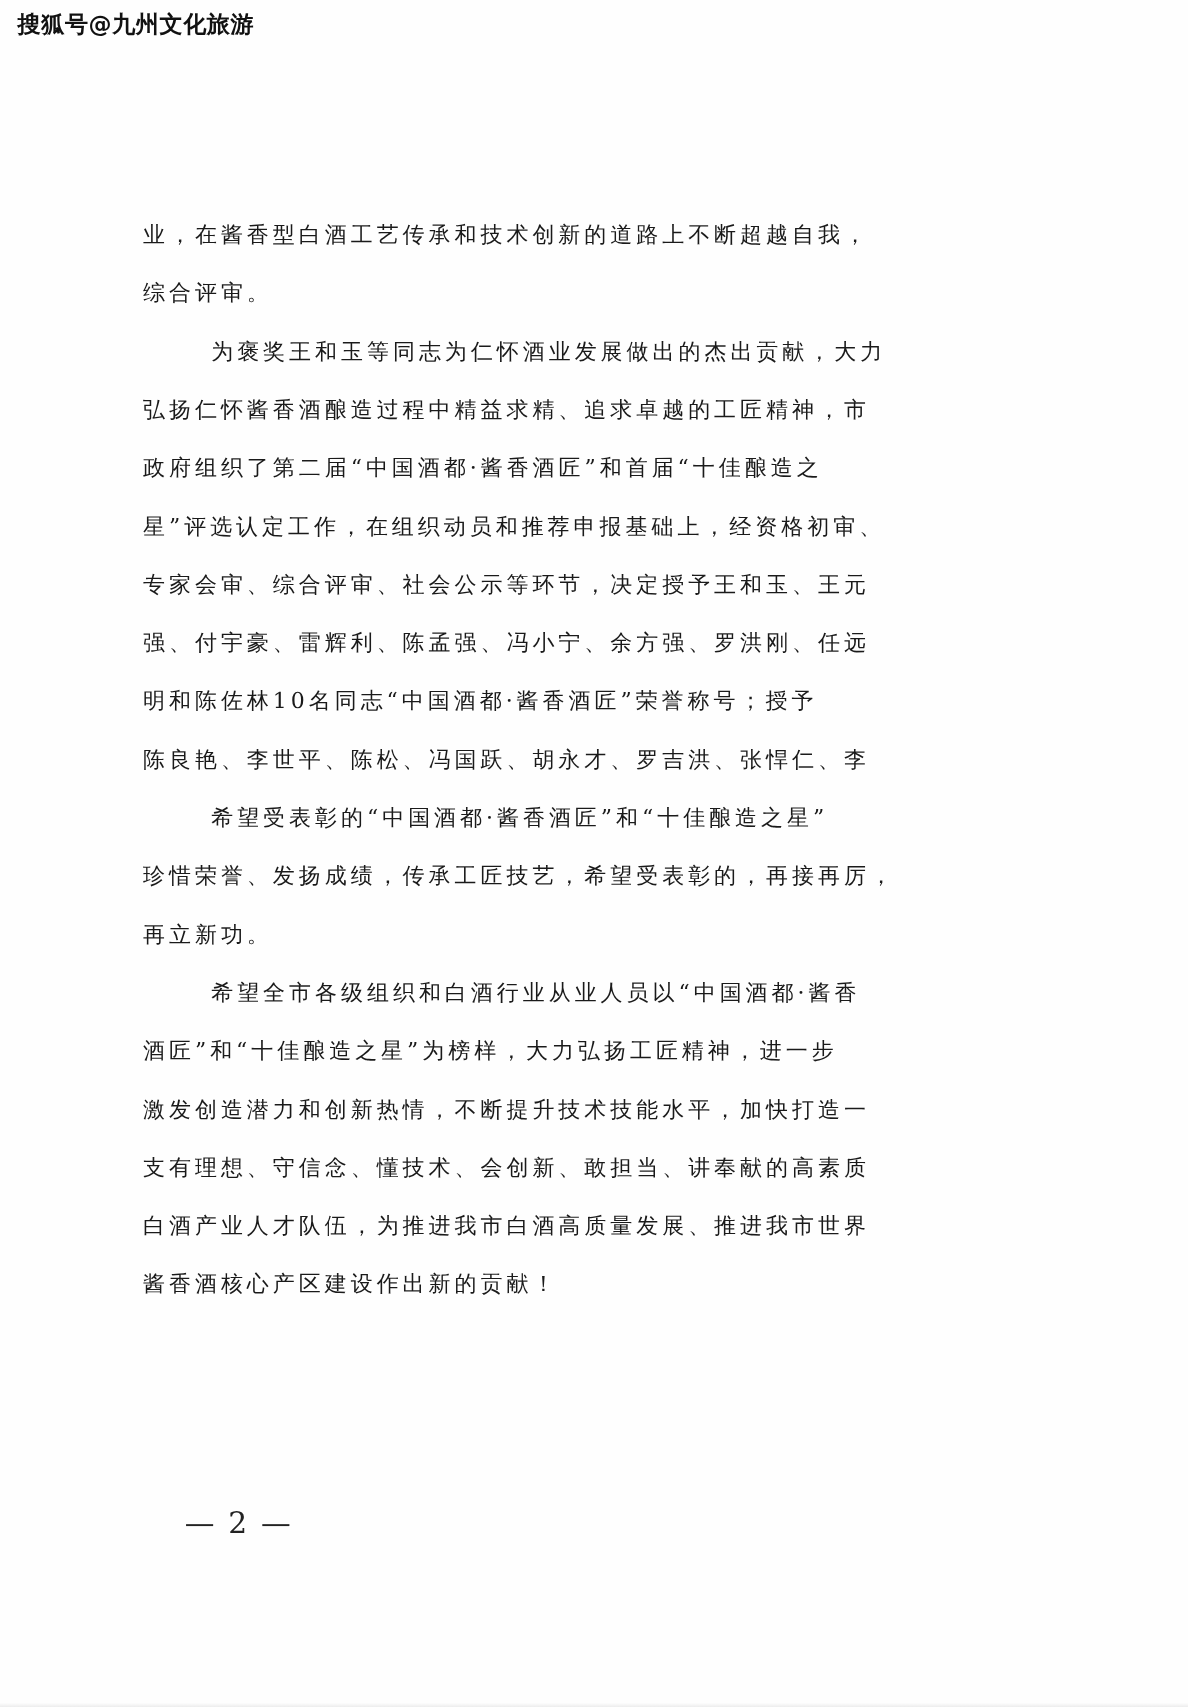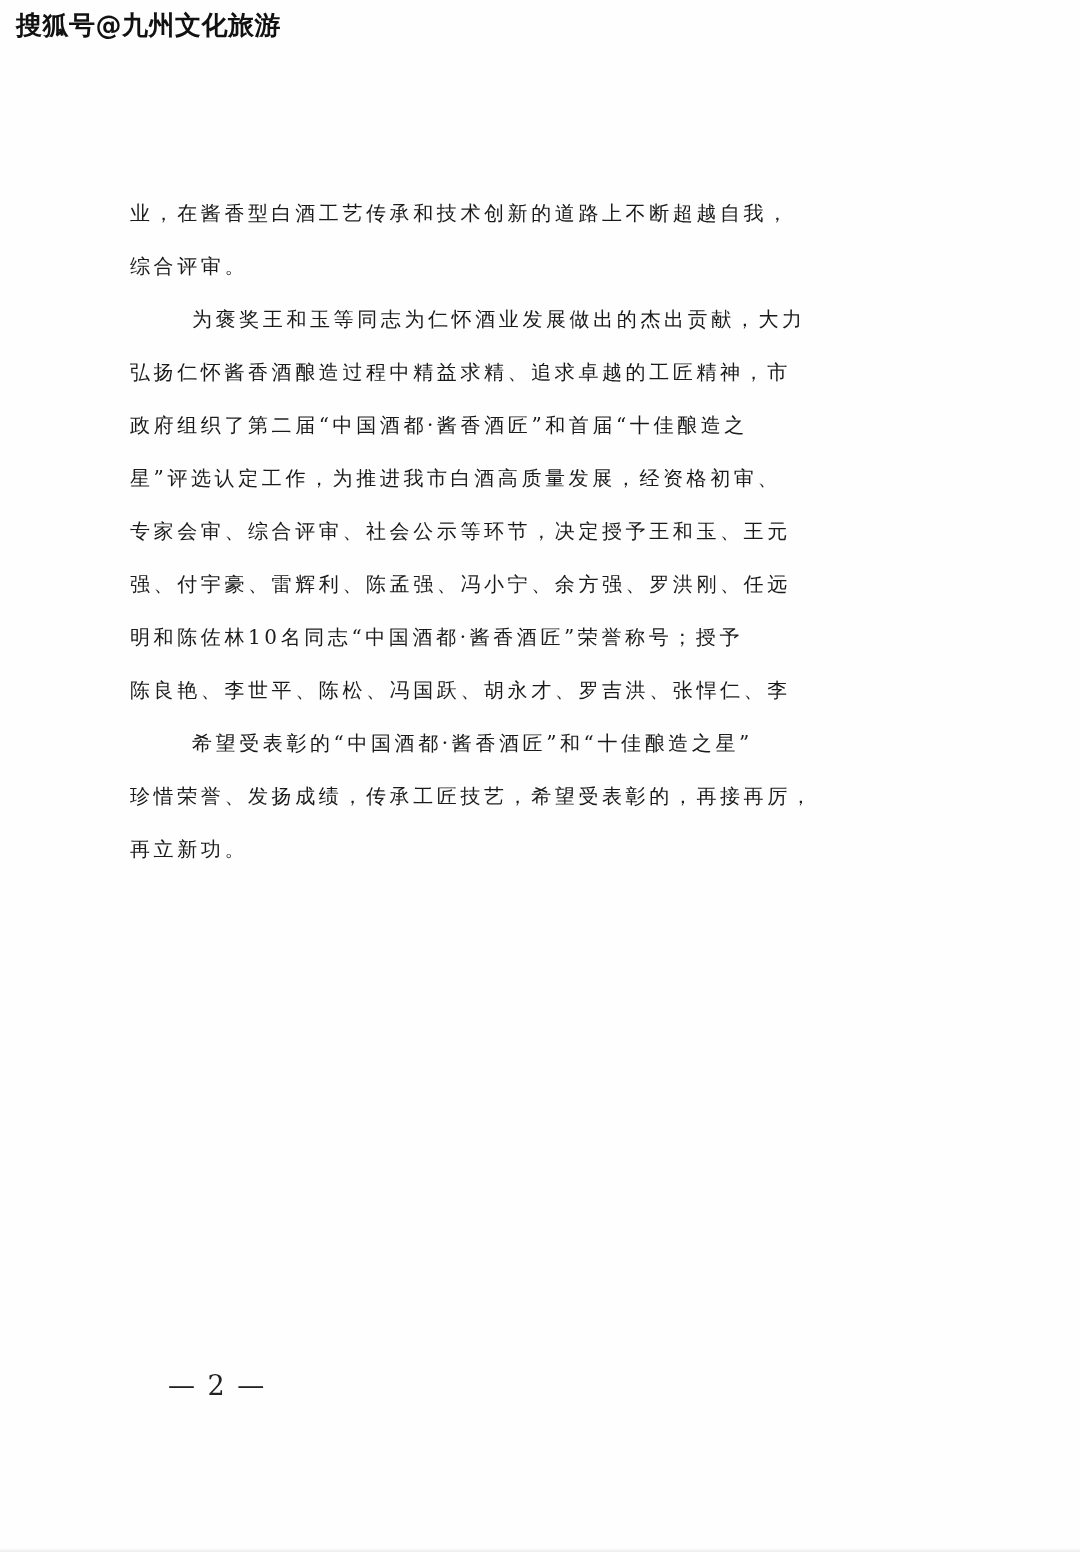--- a/index.html
+++ b/index.html
@@ -13,21 +13,21 @@
       position: relative;
       overflow: hidden;
       font-family: "DejaVu Serif", "Liberation Serif", serif;
       color: #1a1a1a;
     }
     .watermark {
       position: absolute;
       left: 16px;
       top: 8px;
       font-family: "DejaVu Sans", "Liberation Sans", sans-serif;
-      font-size: 26px;
+      font-size: 21px;
       font-weight: bold;
       color: #111;
       letter-spacing: 0.5px;
       text-shadow: 1px 1px 0 #fff, -1px -1px 0 #fff, 1px -1px 0 #fff, -1px 1px 0 #fff;
     }
     .page {
       position: absolute;
       left: 0;
       top: 0;
       width: 1080px;
@@ -75,30 +75,38 @@
 
     <p class="para">
       <span class="line">业，在酱香型白酒工艺传承和技术创新的道路上不断超越自我，</span>
       <span class="line">综合评审。</span>
     </p>
 
     <p class="para">
       <span class="line" style="padding-left:62px">为褒奖王和玉等同志为仁怀酒业发展做出的杰出贡献，大力</span>
       <span class="line">弘扬仁怀酱香酒酿造过程中精益求精、追求卓越的工匠精神，市</span>
       <span class="line">政府组织了第二届“中国酒都·酱香酒匠”和首届“十佳酿造之</span>
-      <span class="line">星”评选认定工作，为推进我市白酒高质量发展，经资格初审、</span>
+      <span class="line">星”评选认定工作，在组织动员和推荐申报基础上，经资格初审、</span>
       <span class="line">专家会审、综合评审、社会公示等环节，决定授予王和玉、王元</span>
       <span class="line">强、付宇豪、雷辉利、陈孟强、冯小宁、余方强、罗洪刚、任远</span>
       <span class="line">明和陈佐林10名同志“中国酒都·酱香酒匠”荣誉称号；授予</span>
       <span class="line">陈良艳、李世平、陈松、冯国跃、胡永才、罗吉洪、张悍仁、李</span>
     </p>
 
     <p class="para">
       <span class="line" style="padding-left:62px">希望受表彰的“中国酒都·酱香酒匠”和“十佳酿造之星”</span>
       <span class="line">珍惜荣誉、发扬成绩，传承工匠技艺，希望受表彰的，再接再厉，</span>
       <span class="line">再立新功。</span>
     </p>
 
+    <p class="para">
+      <span class="line" style="padding-left:62px">希望全市各级组织和白酒行业从业人员以“中国酒都·酱香</span>
+      <span class="line">酒匠”和“十佳酿造之星”为榜样，大力弘扬工匠精神，进一步</span>
+      <span class="line">激发创造潜力和创新热情，不断提升技术技能水平，加快打造一</span>
+      <span class="line">支有理想、守信念、懂技术、会创新、敢担当、讲奉献的高素质</span>
+      <span class="line">白酒产业人才队伍，为推进我市白酒高质量发展、推进我市世界</span>
+      <span class="line">酱香酒核心产区建设作出新的贡献！</span>
+    </p>
   </div>
 
   <div class="page-number">— 2 —</div>
   <div class="bottom-edge"></div>
 </div>
 
 </body></html>

